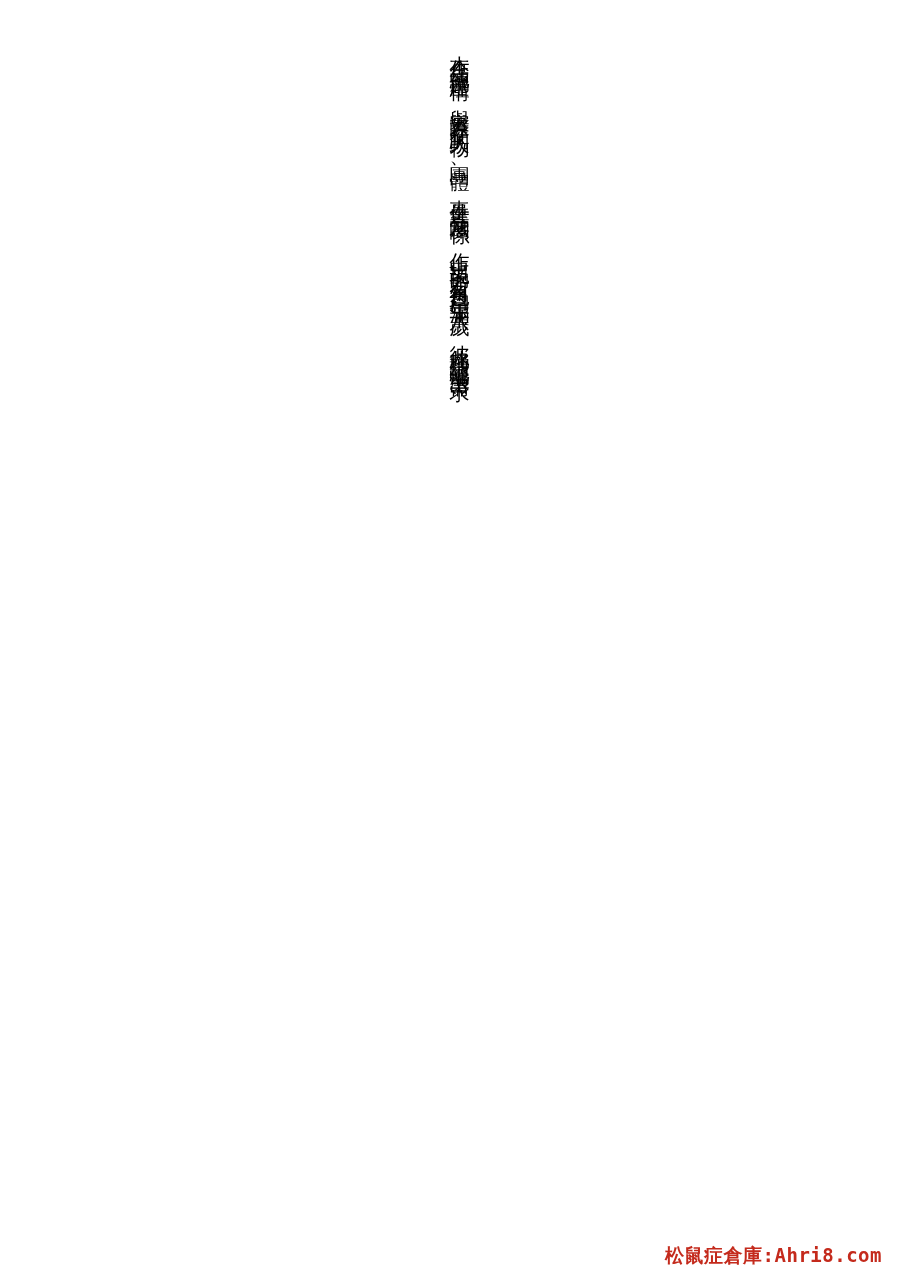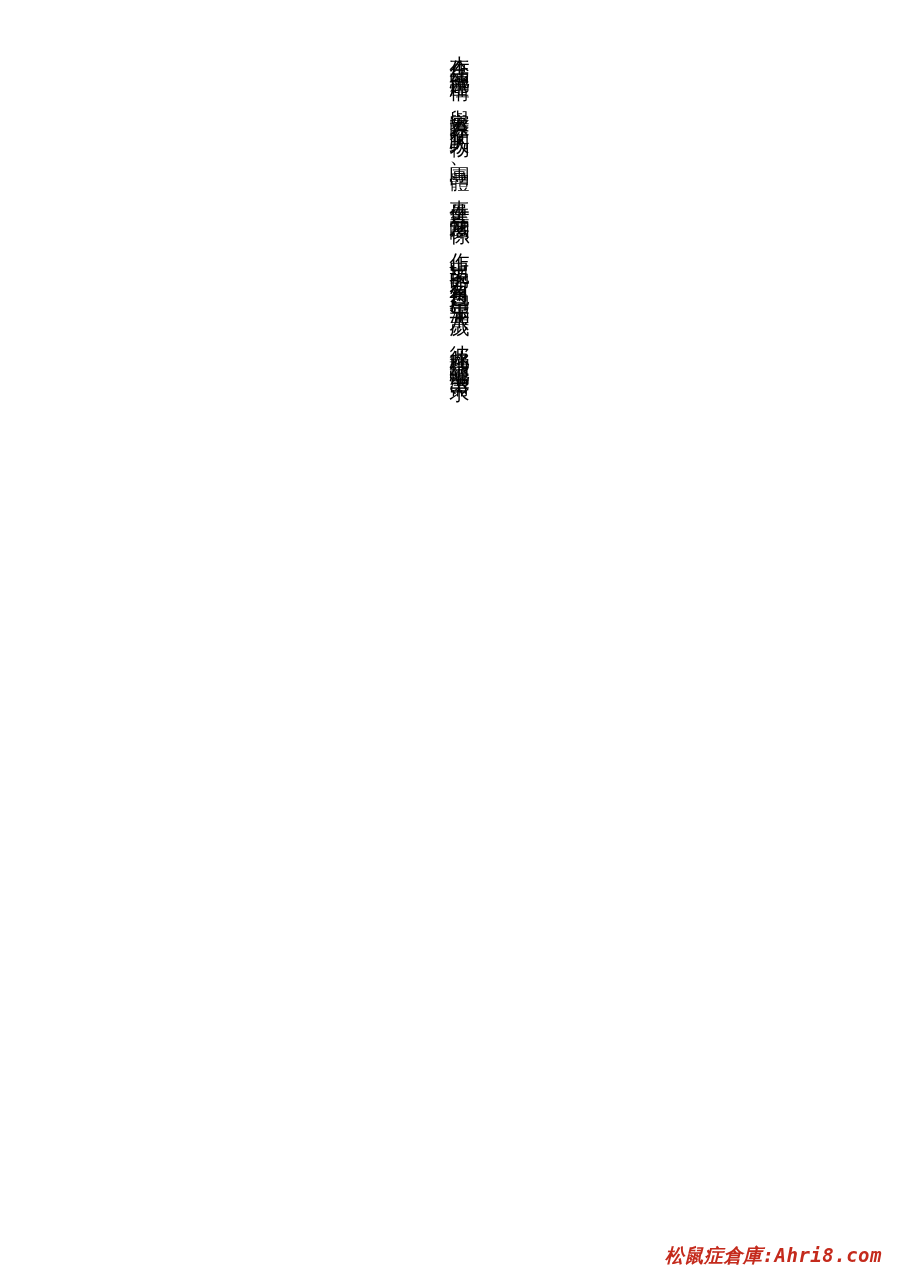--- a/index.html
+++ b/index.html
@@ -46,21 +46,20 @@
   .watermark {
     position: absolute;
     right: 18px;
     bottom: 8px;
     font-family: "DejaVu Sans Mono", "Liberation Mono", monospace;
     font-size: 19px;
     color: #c42a1c;
     letter-spacing: 0.5px;
     white-space: nowrap;
     font-weight: 700;
-    font-style: italic;
   }
 </style>
 </head>
 <body>
 
 <div class="page">
 
   <div class="disclaimer">本作品純屬虛構、與實際存在的人物、團體、事件等毫無關係。作中出現的所有角色均已年滿十八歲。彼此稱謂純屬演出需求。</div>
 
   <div class="watermark">松鼠症倉庫:Ahri8.com</div>

